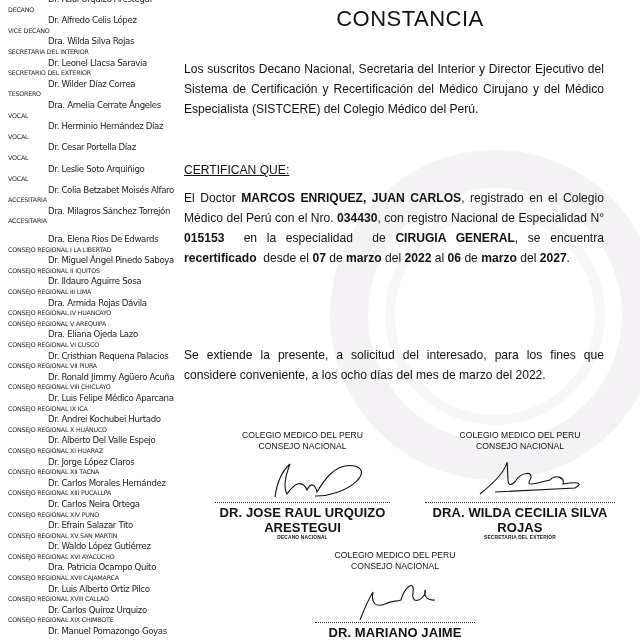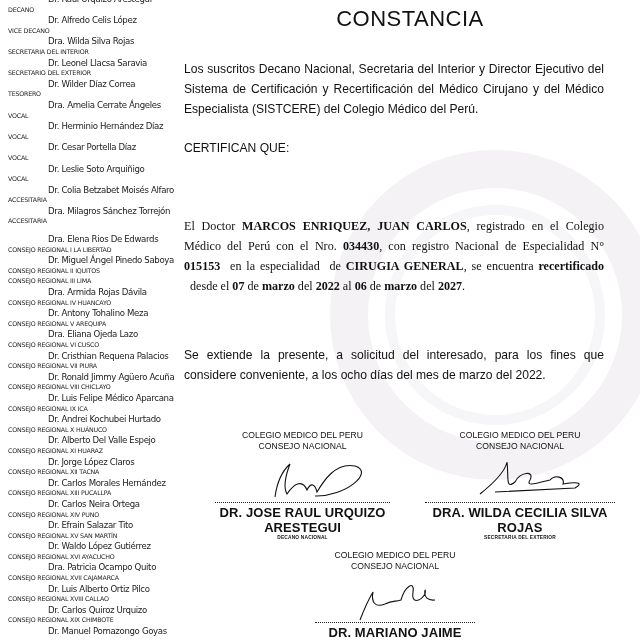--- a/index.html
+++ b/index.html
@@ -28,22 +28,22 @@
     .title {
       position: absolute; left: 180px; top: 6px; width: 460px; text-align: center;
       font-size: 22px; letter-spacing: 0.5px; color: #111;
     }
     .para {
       position: absolute; left: 184px; width: 420px; font-size: 12.1px; line-height: 20px;
       text-align: justify; color: #111;
     }
     .para b { font-weight: bold; }
     .p-intro { top: 59px; }
-    .p-cert { top: 138px; }
-    .p-body { top: 216px; font-family: Liberation Serif, serif; }
+    .p-cert { top: 160px; text-decoration: underline; }
+    .p-body { top: 188px; }
     .p-close { top: 345px; }
     .sig {
       position: absolute; text-align: center; font-size: 8.6px; color: #111; margin-top: 10px;
     }
     .sig .org { line-height: 11px; }
     .sig .sigimg { height: 50px; position: relative; }
     .sig .line { border-top: 1px dotted #222; margin: 0 auto; }
     .sig .name { font-weight: bold; font-size: 13px; margin-top: 2px; letter-spacing: 0.1px; }
     .sig .role { font-weight: bold; font-size: 4.8px; letter-spacing: 0.2px; }
     .sig-1 { left: 215px; top: 420px; width: 175px; }
@@ -108,28 +108,28 @@
   <div id="sb-g2">
       <div class="sb-entry">
         <span class="sb-name">Dra. Elena Rios De Edwards</span>
         <span class="sb-role">CONSEJO REGIONAL I LA LIBERTAD</span>
       </div>
       <div class="sb-entry">
         <span class="sb-name">Dr. Miguel Ángel Pinedo Saboya</span>
         <span class="sb-role">CONSEJO REGIONAL II IQUITOS</span>
       </div>
       <div class="sb-entry">
+        <span class="sb-name">Dr. Ildauro Aguirre Sosa</span>
         <span class="sb-role">CONSEJO REGIONAL III LIMA</span>
       </div>
       <div class="sb-entry">
         <span class="sb-name">Dra. Armida Rojas Dávila</span>
         <span class="sb-role">CONSEJO REGIONAL IV HUANCAYO</span>
       </div>
       <div class="sb-entry">
-        <span class="sb-name">Dr. Antony Tohalino Meza</span>
         <span class="sb-role">CONSEJO REGIONAL V AREQUIPA</span>
       </div>
       <div class="sb-entry">
         <span class="sb-name">Dra. Eliana Ojeda Lazo</span>
         <span class="sb-role">CONSEJO REGIONAL VI CUSCO</span>
       </div>
       <div class="sb-entry">
         <span class="sb-name">Dr. Cristhian Requena Palacios</span>
         <span class="sb-role">CONSEJO REGIONAL VII PIURA</span>
       </div>

